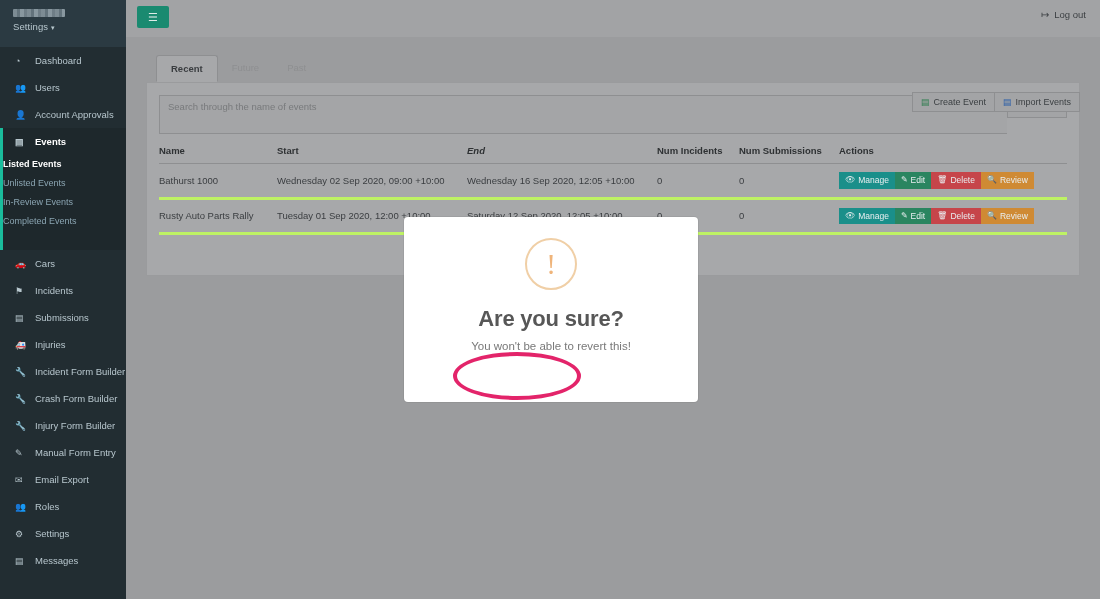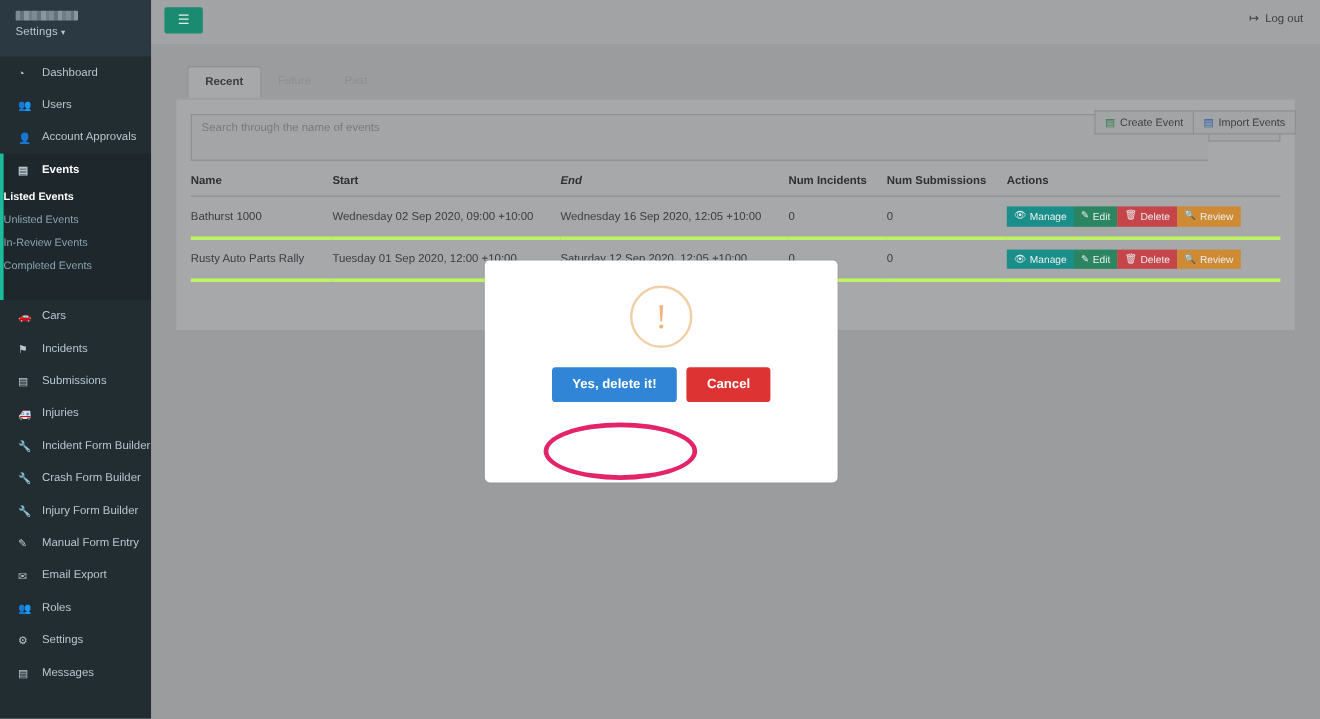--- a/index.html
+++ b/index.html
@@ -412,21 +412,19 @@
               </div>
             </td>
           </tr>
         </tbody>
       </table>
     </section>
   </main>
 
   <div class="modal">
     <div class="warn-icon">!</div>
-    <div class="modal-btns">
-      <button class="mbtn confirm">Yes, delete it!</button>
-      <button class="mbtn cancel">Cancel</button>
-    </div>
+    <div class="modal-title">Are you sure?</div>
+    <div class="modal-text">You won't be able to revert this!</div>
   </div>
 
   <div class="annot"></div>
 
 </div>
 
 </body></html>

